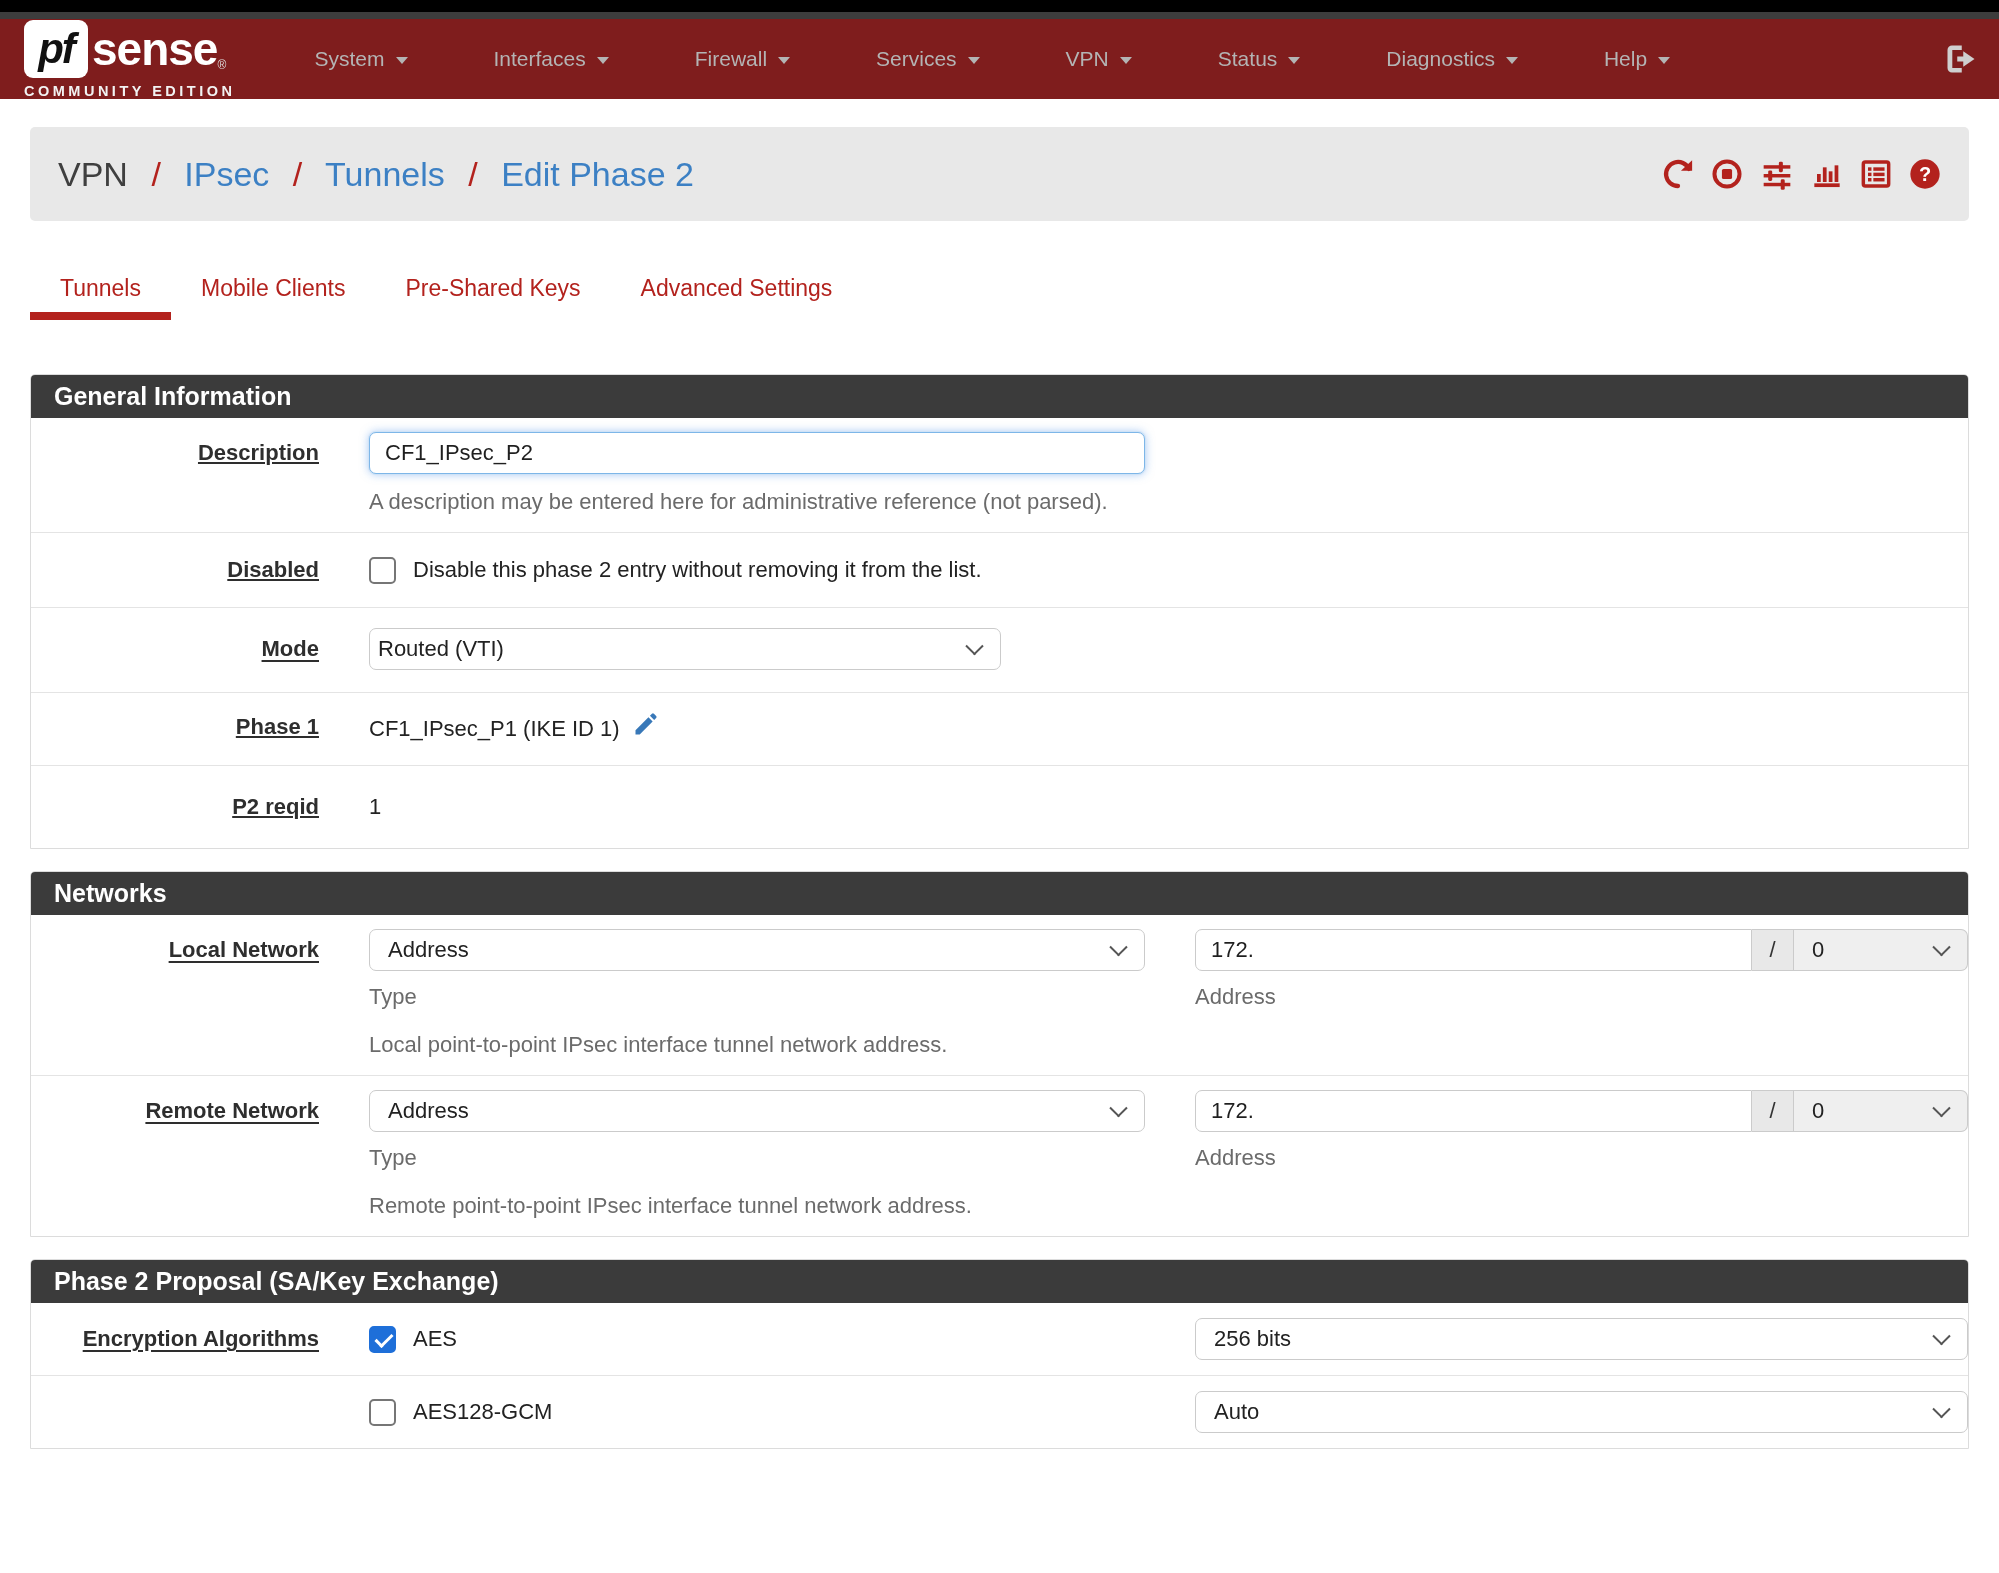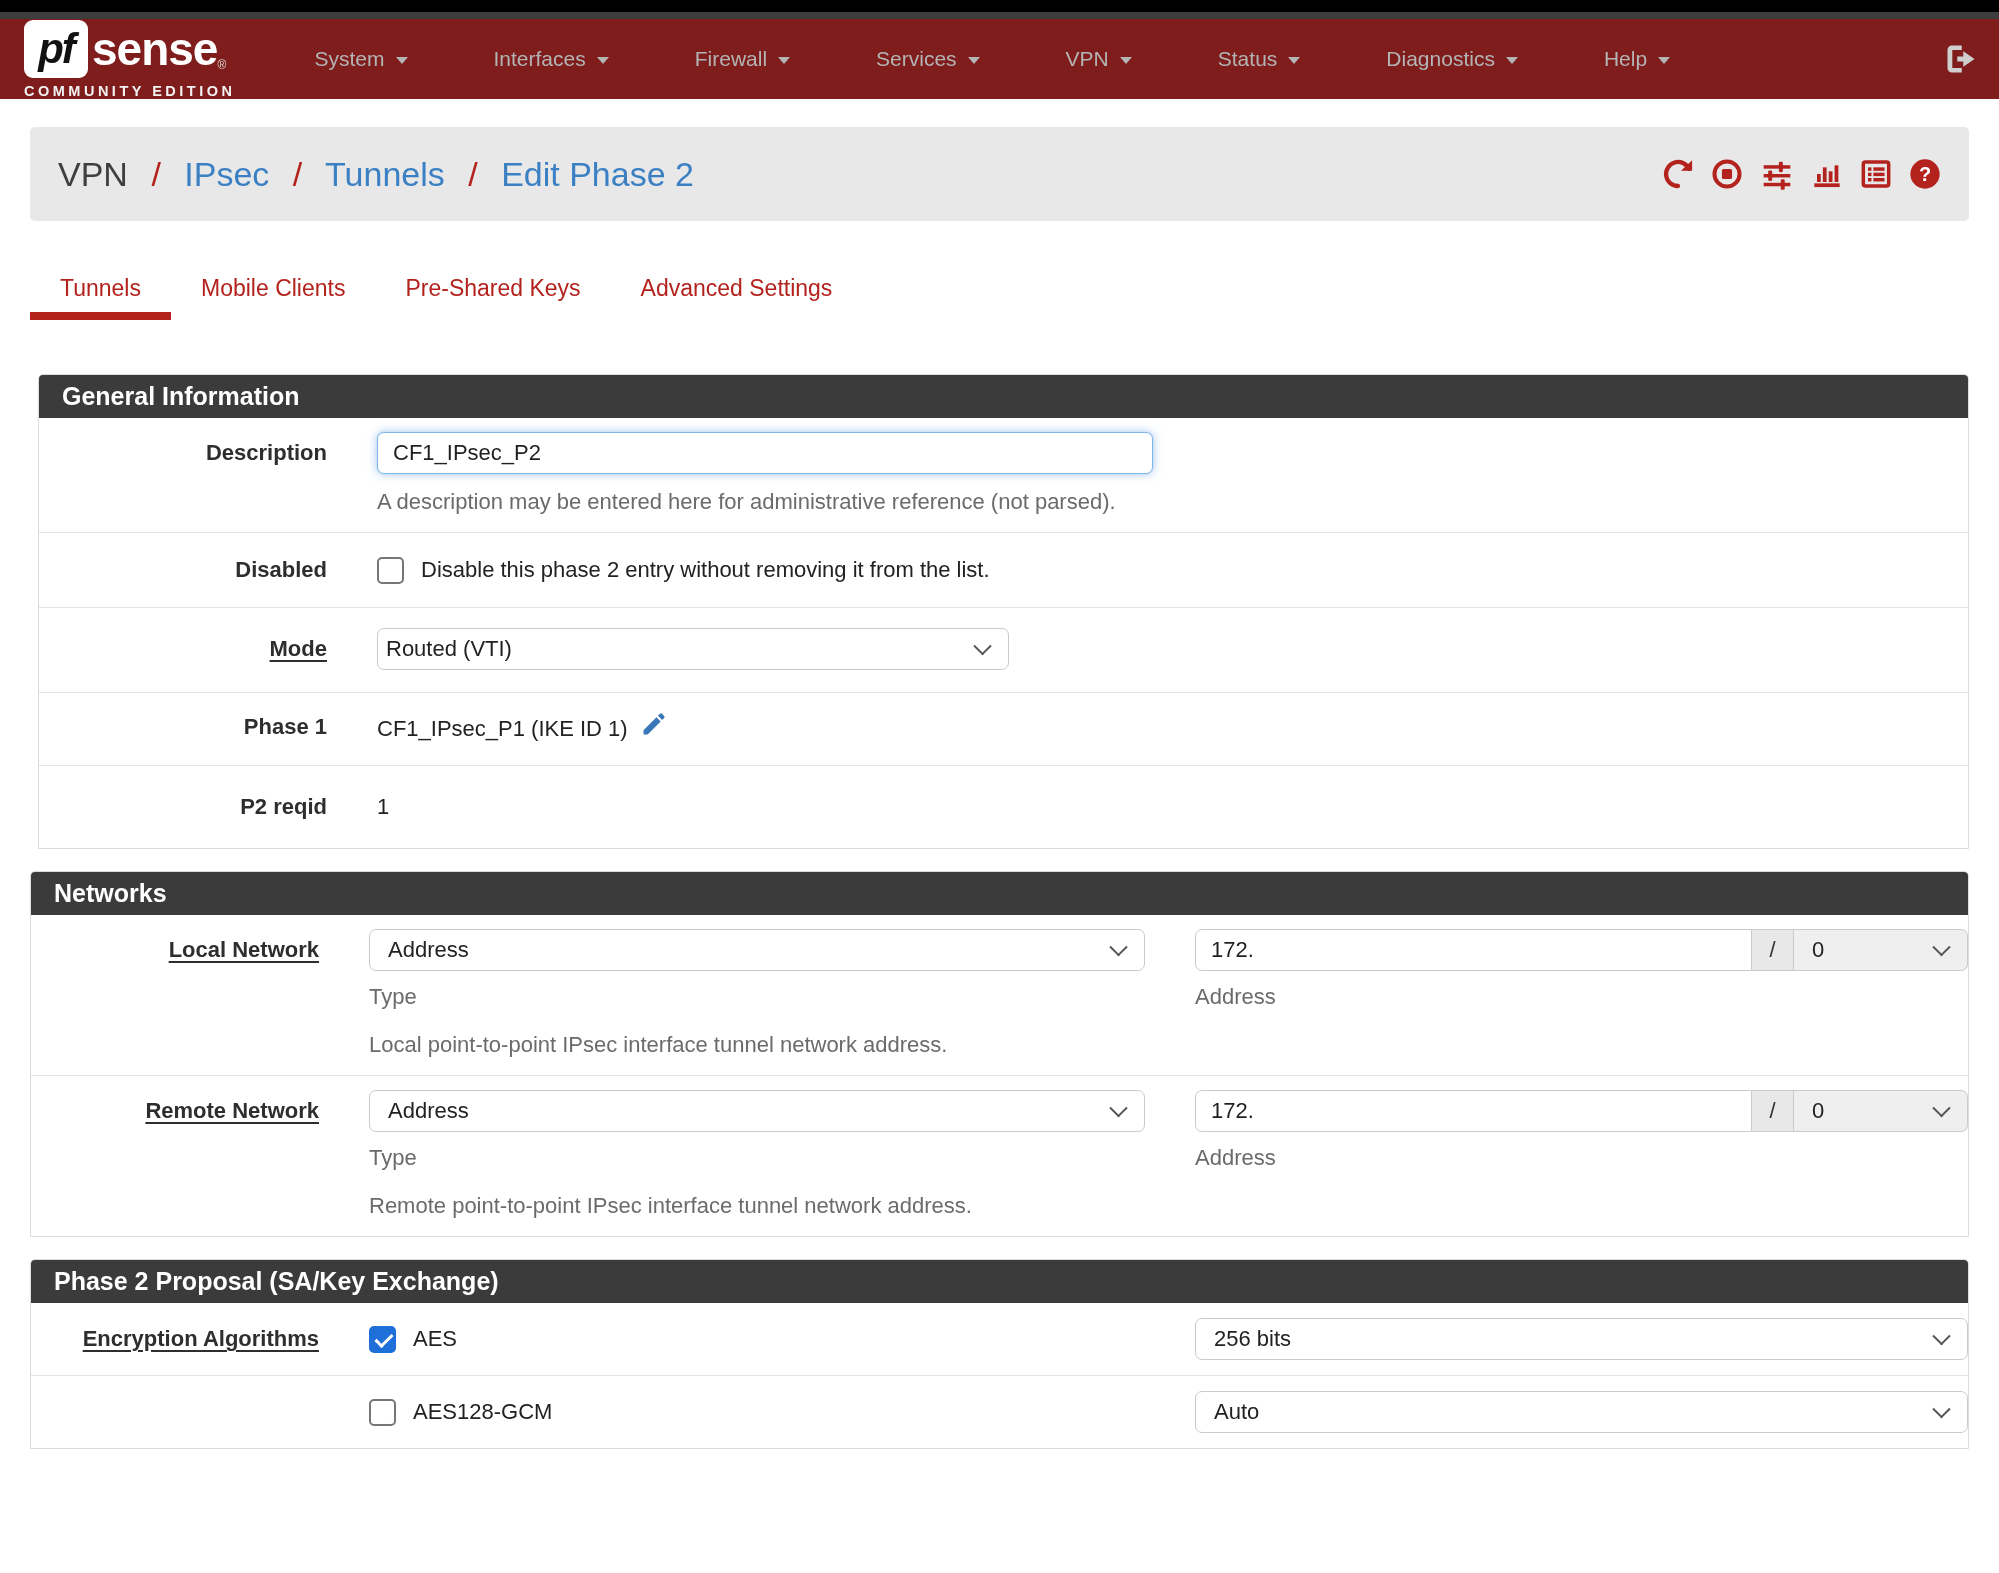--- a/index.html
+++ b/index.html
@@ -34,28 +34,28 @@
   .bc-link { color:#3c80c4; cursor:pointer; text-decoration:none; }
   .bc-icons { display:flex; align-items:center; gap:17px; }
   .bc-icons svg { display:block; cursor:pointer; }
 
   .tabs { margin-top:42px; display:flex; }
   .tab { position:relative; font-size:23px; color:#b3221d; padding:12px 30px 28px 30px; cursor:pointer; white-space:nowrap; }
   .tab.active::after { content:''; position:absolute; left:0; right:0; bottom:10px; height:8px; background:#b3221d; }
 
   
   .panel { margin-top:22px; border:1px solid #dcdcdc; border-radius:5px 5px 0 0; background:#fff; }
-  .panel:first-of-type { margin-top:44px;margin-left:8px; }
+  .panel:first-of-type { margin-top:44px; }
   .panel-header { background:#3b3b3b; color:#fff; font-weight:bold; font-size:25px;
     padding:8px 23px; border-radius:4px 4px 0 0; line-height:27px; }
   .panel-body { background:#fff; }
   .frow { display:grid; grid-template-columns:288px 776px 773px; column-gap:50px; padding:14px 0 16px 0; }
   .frow + .frow { border-top:1px solid #e4e4e4; }
   .flabel { grid-column:1; text-align:right; font-weight:bold; font-size:22px; color:#2e2e2e;
-    line-height:42px; white-space:nowrap; }
+    line-height:42px; white-space:nowrap;text-decoration:underline; }
   .flabel.u { text-decoration:underline; text-underline-offset:4px; }
   .flabel.thin { line-height:34px; }
   .fmain { grid-column:2; }
   .fmain.full { grid-column:2 / 4; }
   .fright { grid-column:3; }
   .static-val { font-size:22px; color:#222; line-height:34px; display:flex; align-items:center; gap:12px; }
   .help { font-size:22px; color:#6b6b6b; margin-top:14px; line-height:28px; white-space:nowrap; }
   .caption { font-size:22px; color:#6b6b6b; margin-top:12px; line-height:28px; }
 
   

